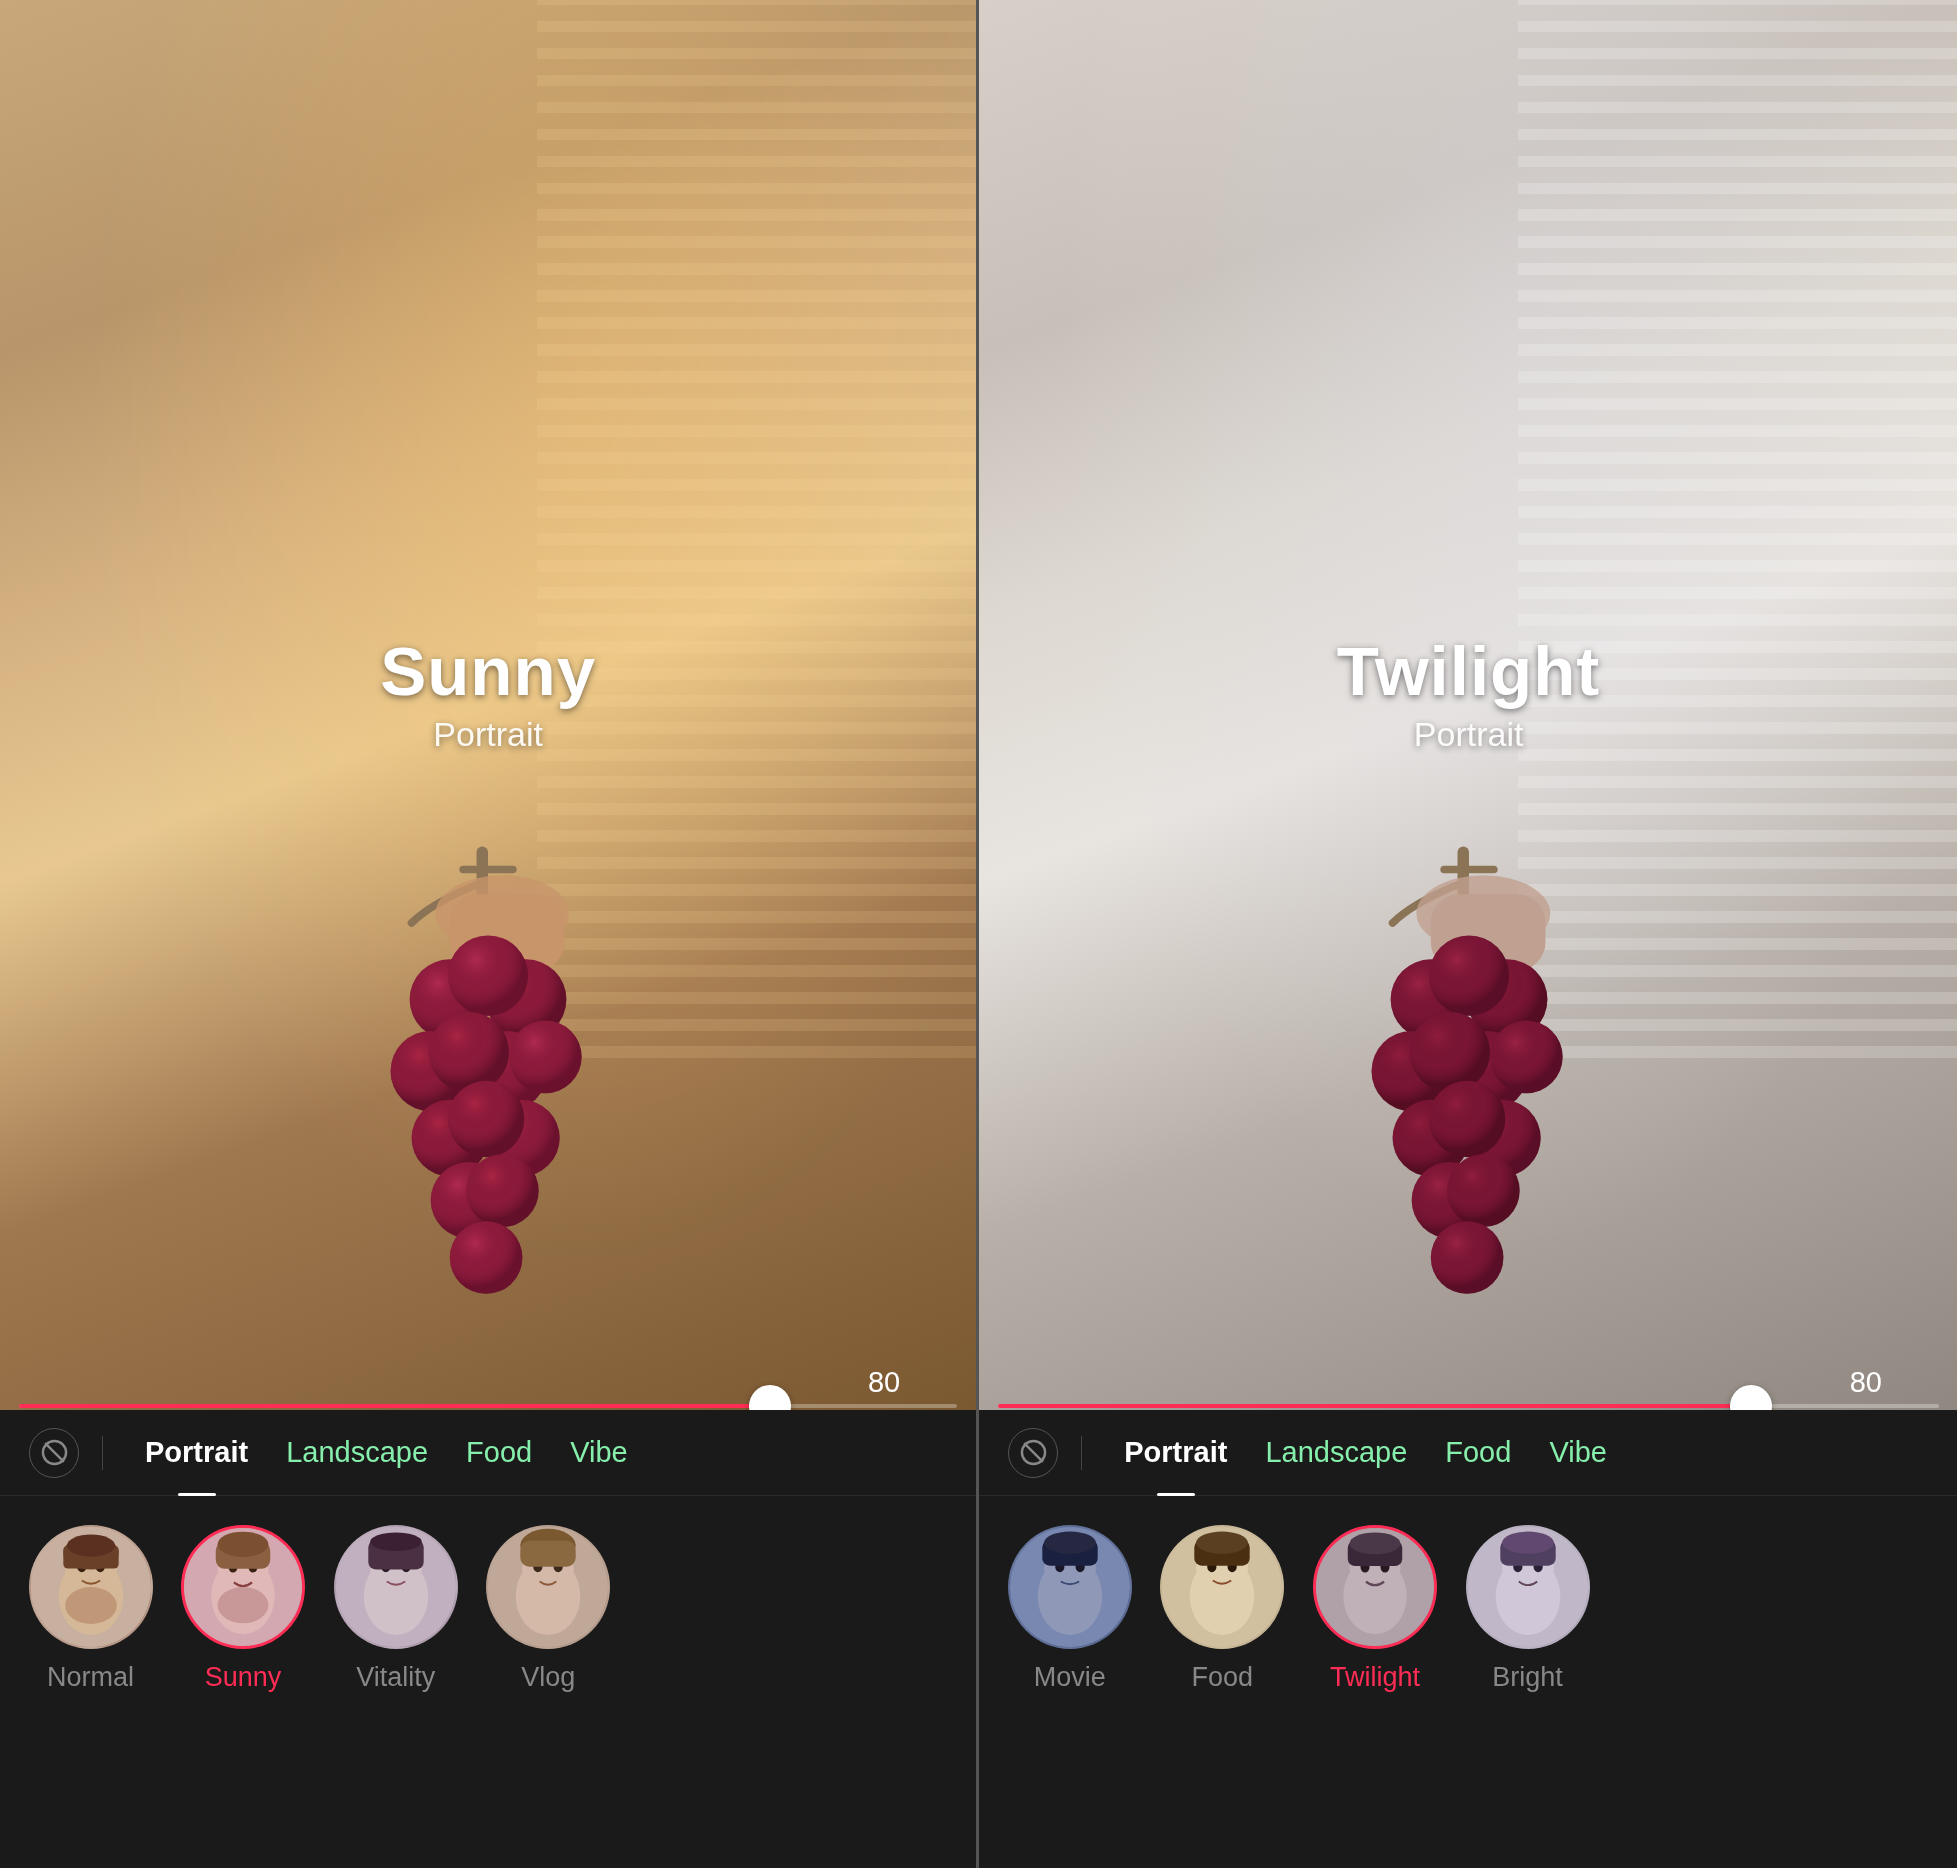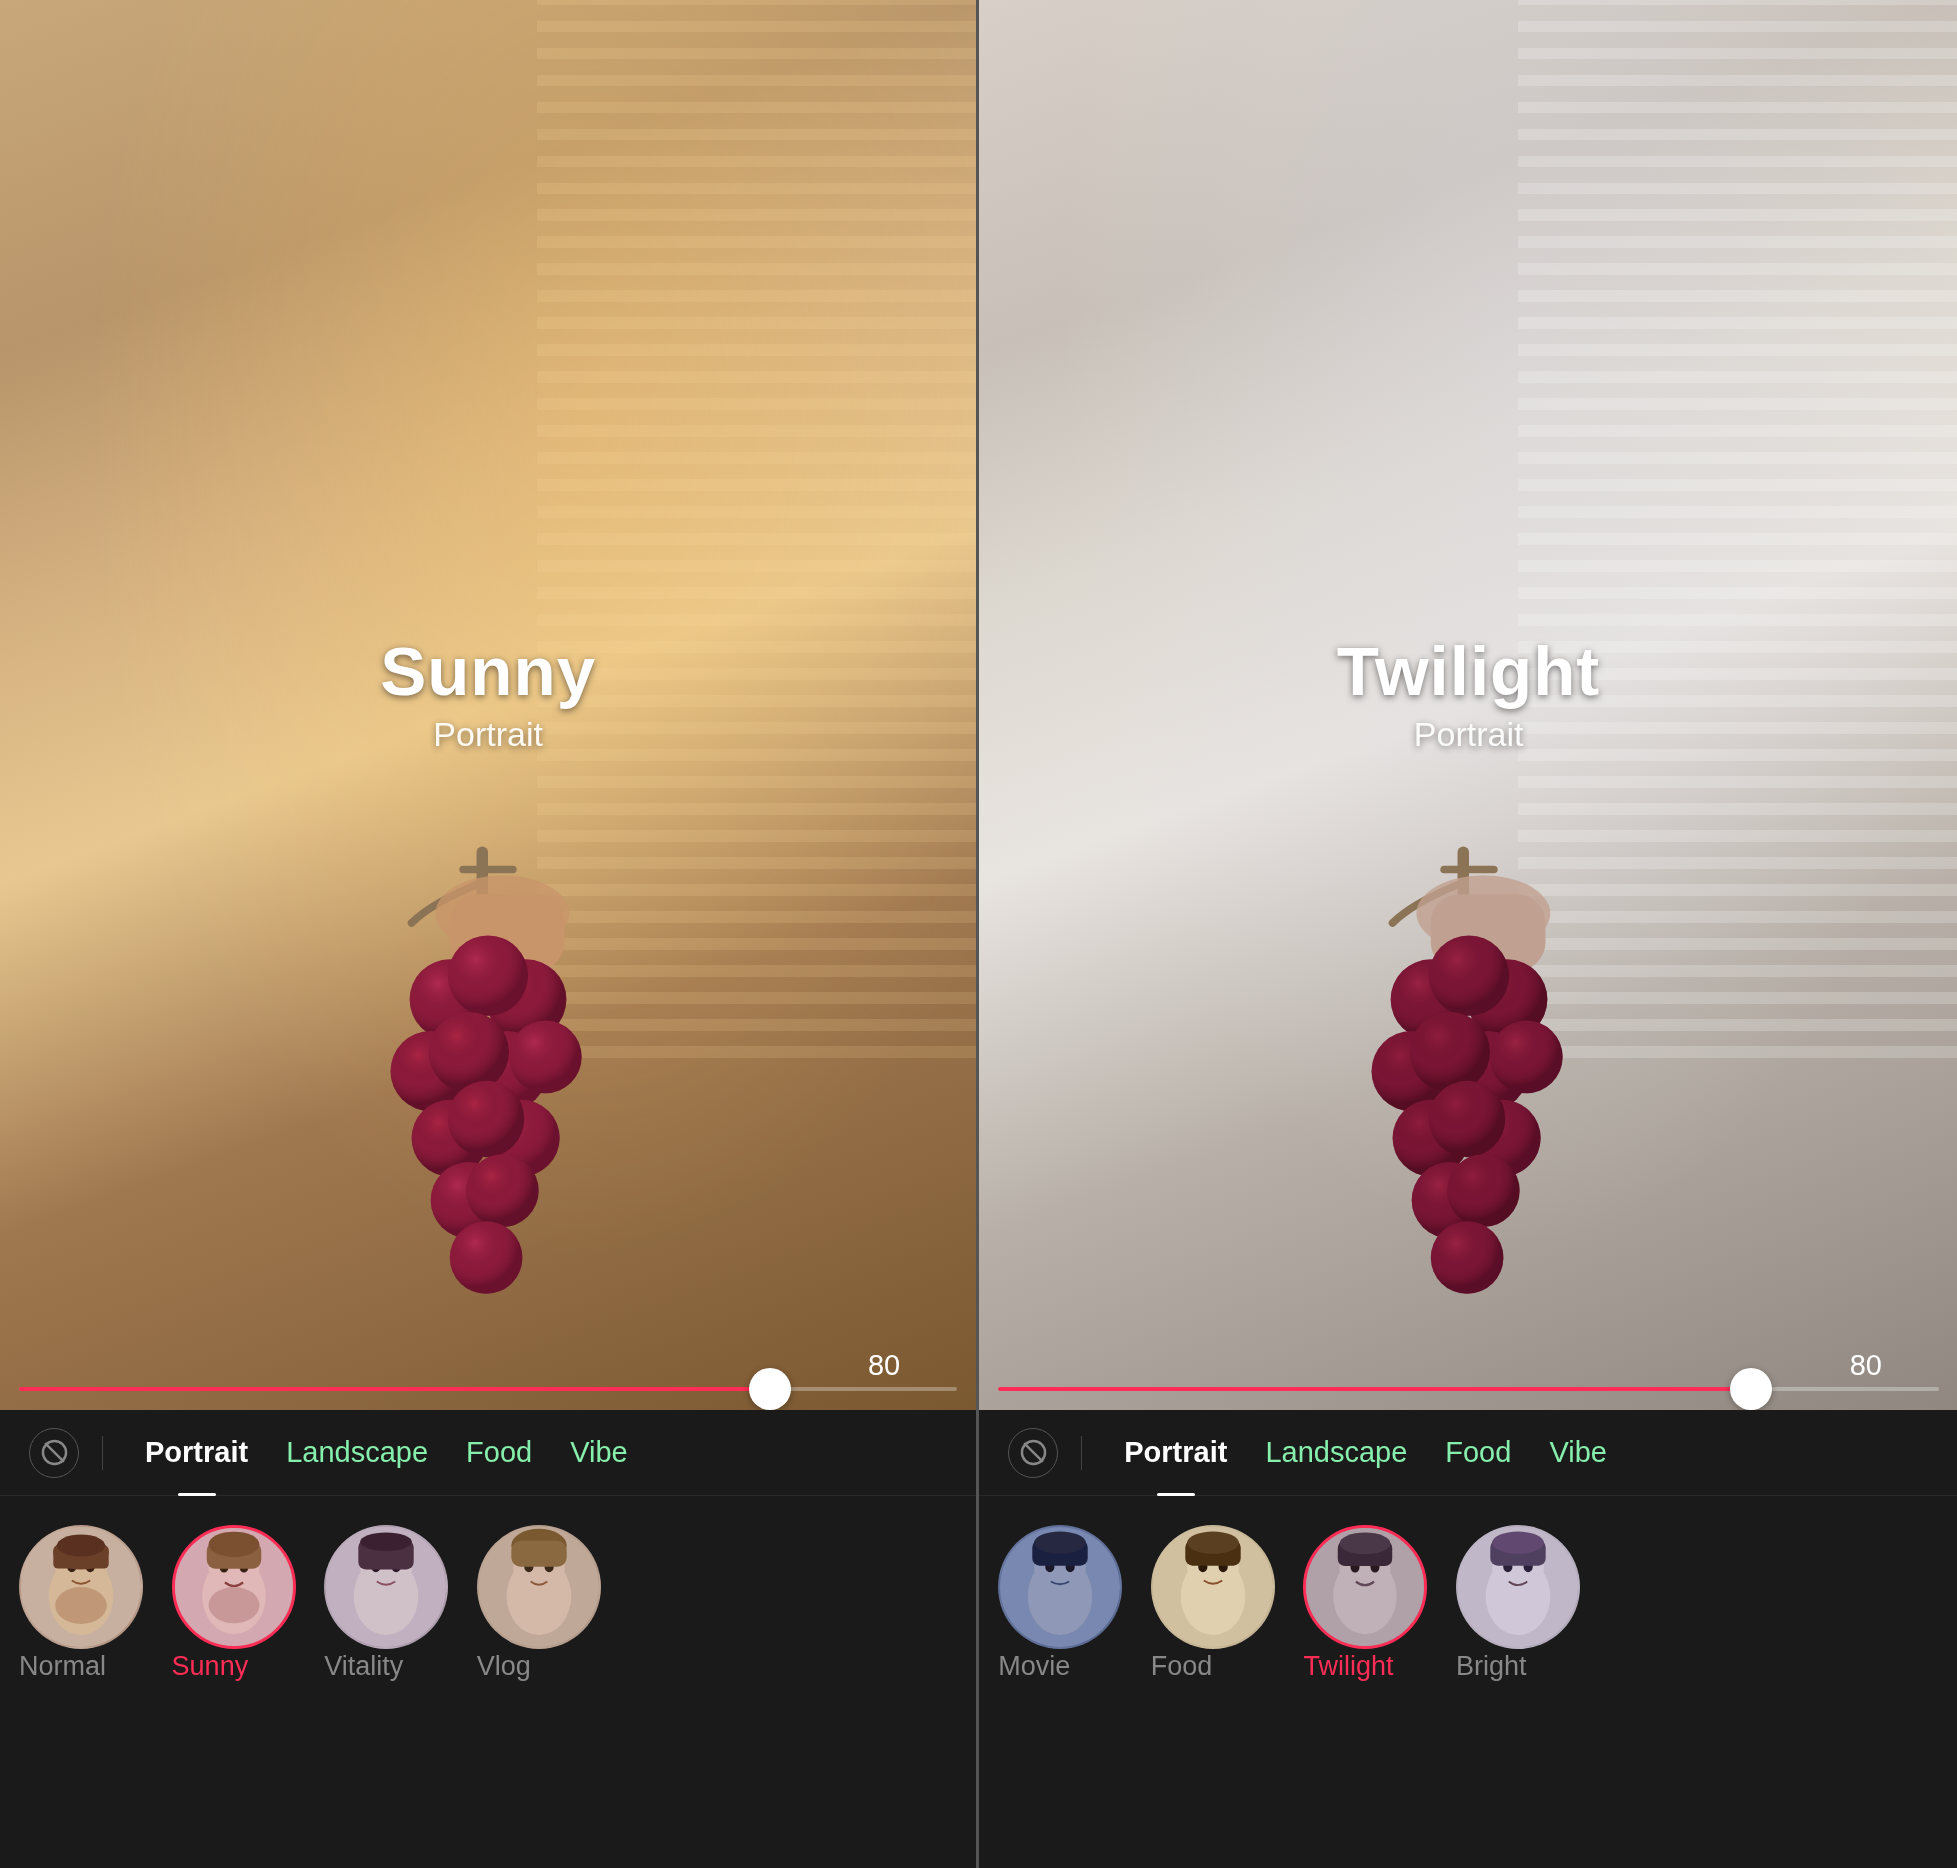--- a/index.html
+++ b/index.html
@@ -121,21 +121,21 @@
     .filter-subtitle {
       font-size: 34px;
       font-weight: 400;
       opacity: 0.9;
       margin-top: 3.8px;
     }
 
     
     .slider-area {
       position: absolute;
-      bottom: 19px;
+      bottom: 2px;
       left: 19px;
       right: 19px;
     }
 
     .slider-value {
       position: absolute;
       right: 57px;
       top: -38px;
       color: white;
       font-size: 29px;
@@ -249,22 +249,22 @@
       align-items: flex-start;
       padding: 29px 19px 0;
       gap: 9.6px;
       overflow-x: hidden;
       flex: 1;
     }
 
     .filter-item {
       display: flex;
       flex-direction: column;
-      align-items: flex-start;
-      gap: 2px;
+      align-items: center;
+      gap: 13px;
       min-width: 143px;
       cursor: pointer;
     }
 
     .filter-avatar {
       width: 124px;
       height: 124px;
       border-radius: 50%;
       overflow: hidden;
       border: 2.9px solid transparent;

